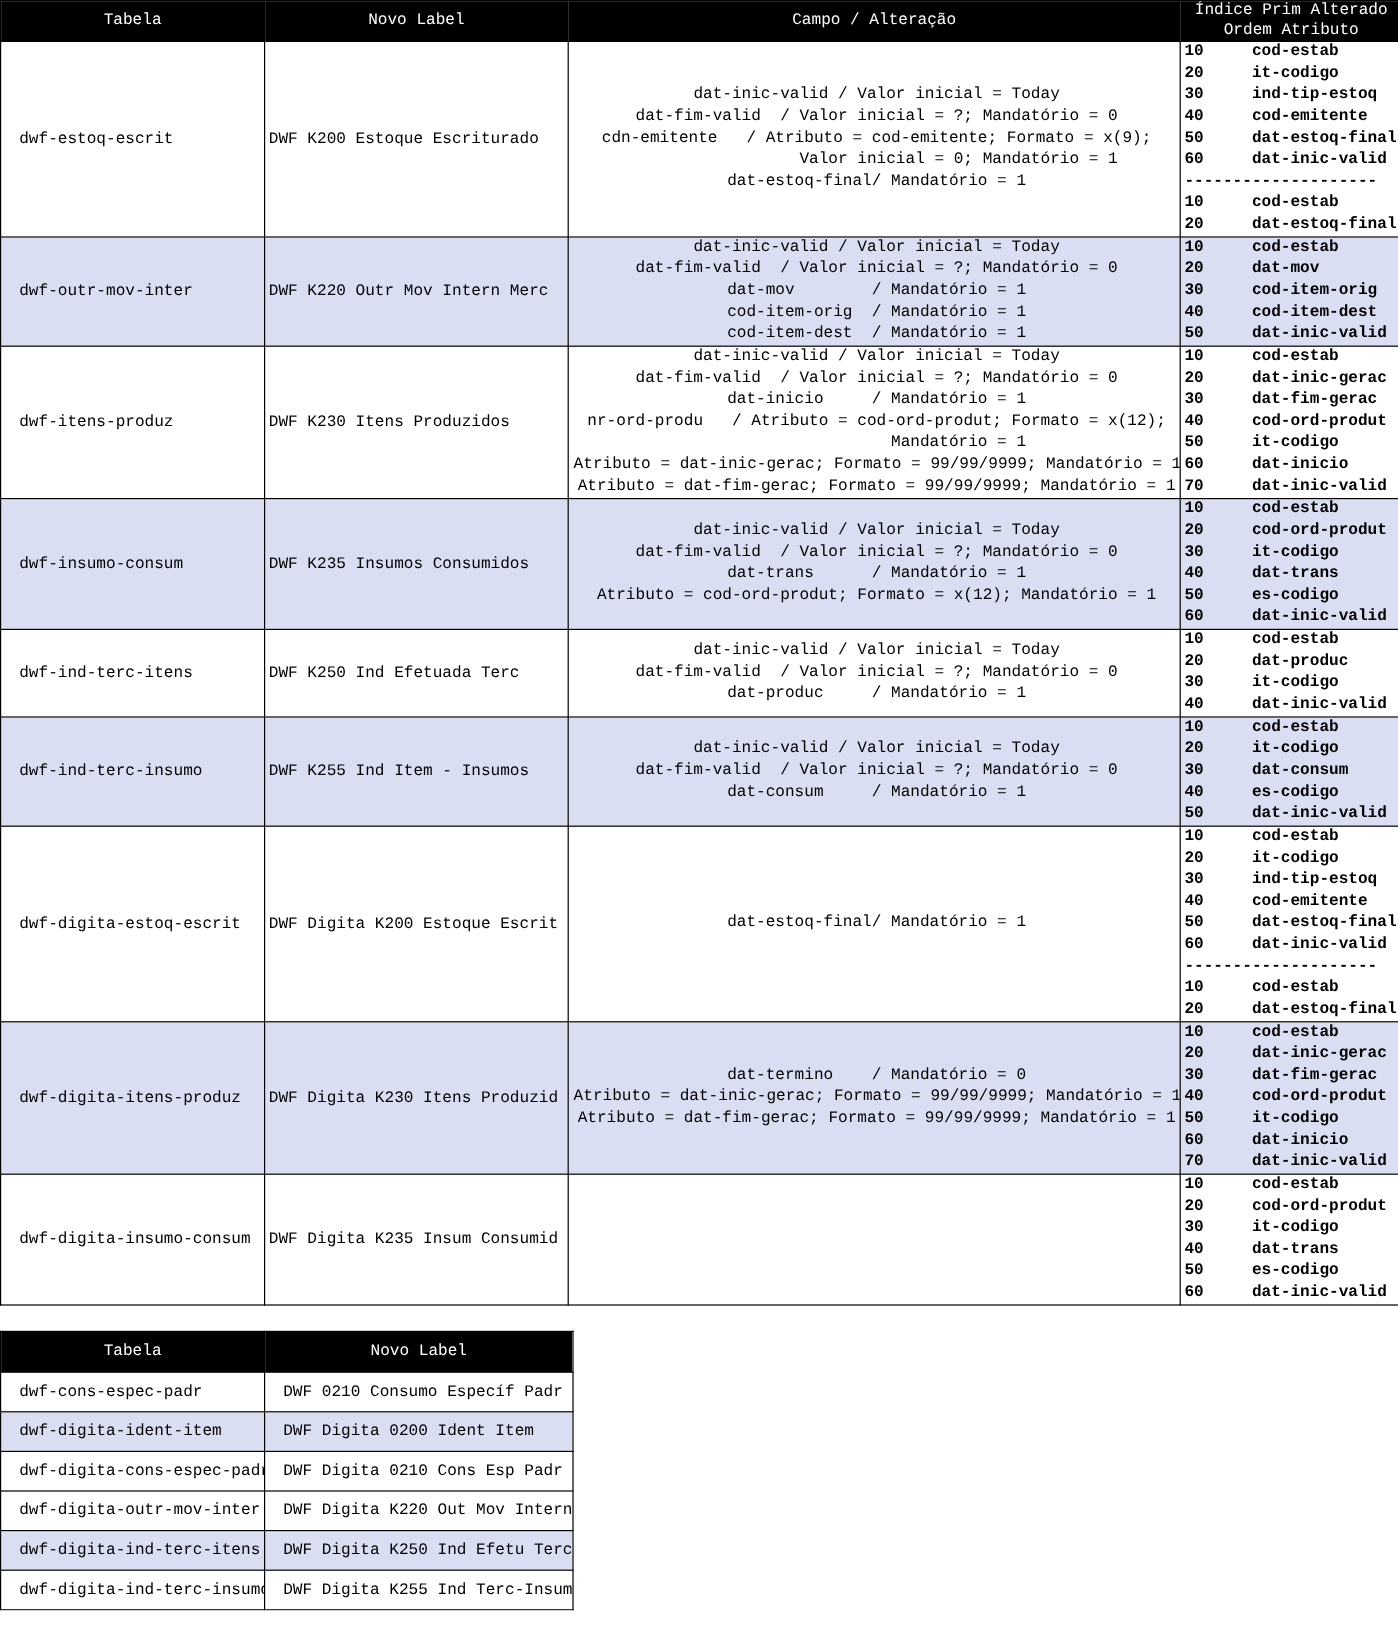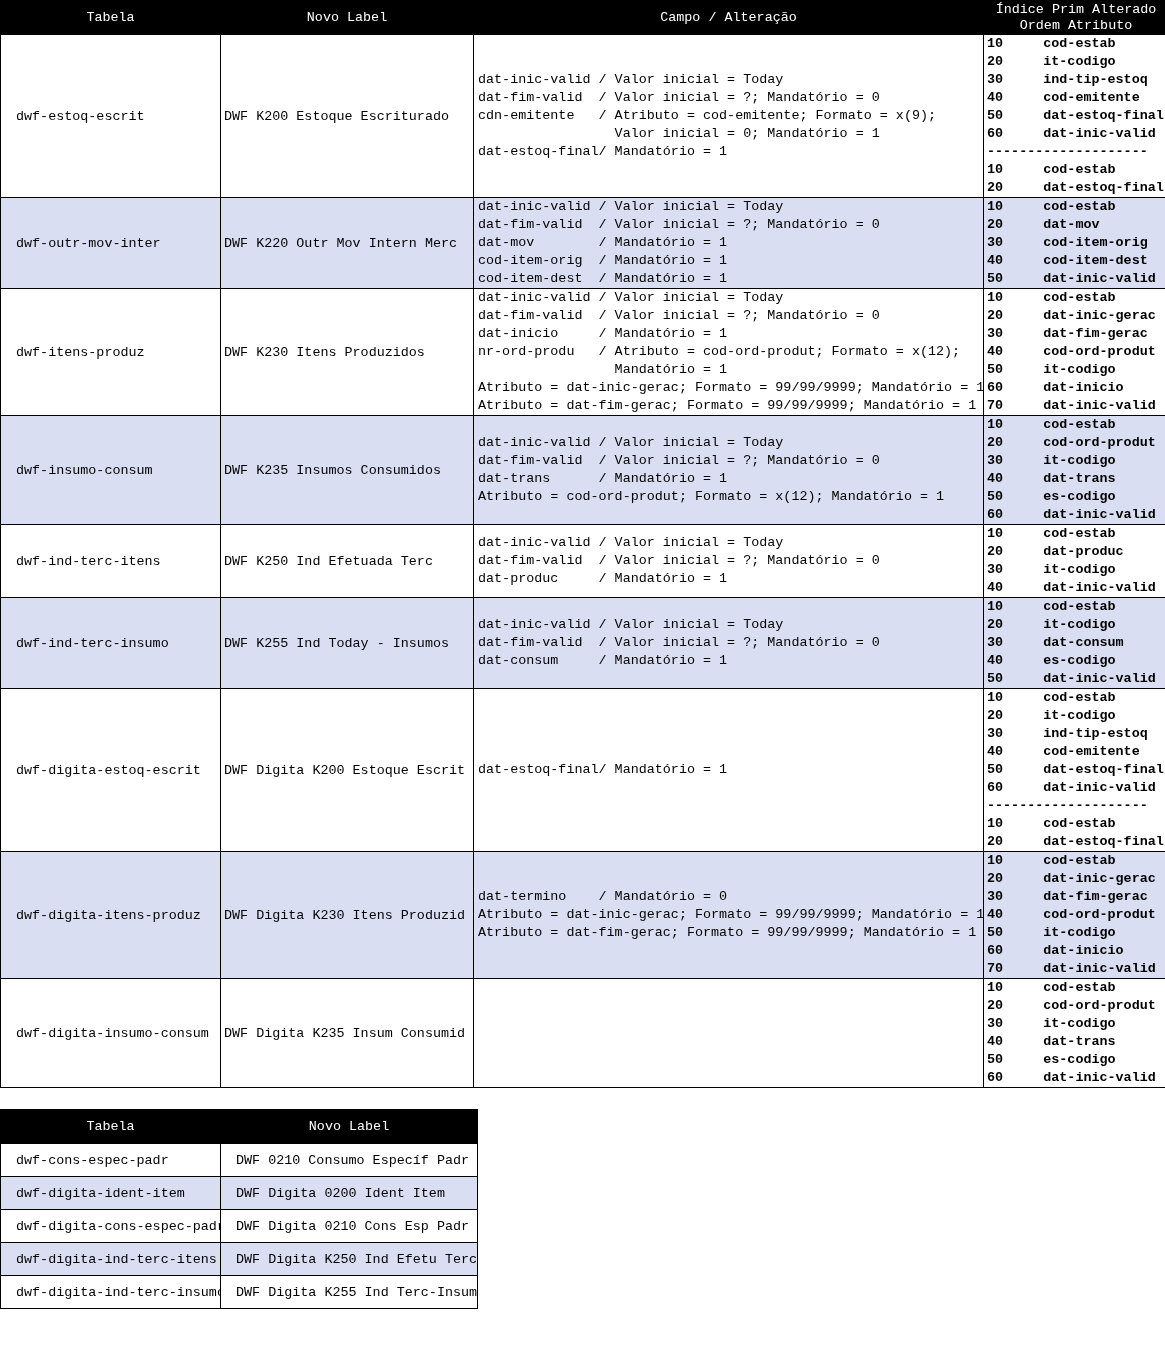--- a/index.html
+++ b/index.html
@@ -46,20 +46,21 @@
   .c-label {
     vertical-align: middle;
     padding-left: 3px;
     white-space: pre;
   }
   .c-campo {
     vertical-align: middle;
     padding-left: 4px;
     white-space: pre;
     line-height: 18px;
+    text-align: center;
   }
   .c-ind {
     vertical-align: top;
     padding-left: 3px;
     white-space: pre;
     line-height: 18px;
     font-weight: bold;
   }
   tr.alt td { background: #d9def2; }
   
@@ -171,21 +172,21 @@
       <td class="c-campo">dat-inic-valid / Valor inicial = Today
 dat-fim-valid  / Valor inicial = ?; Mandatório = 0
 dat-produc     / Mandatório = 1</td>
       <td class="c-ind">10     cod-estab
 20     dat-produc
 30     it-codigo
 40     dat-inic-valid</td>
     </tr>
     <tr class="alt">
       <td class="c-tab">dwf-ind-terc-insumo</td>
-      <td class="c-label">DWF K255 Ind Today - Insumos</td>
+      <td class="c-label">DWF K255 Ind Item - Insumos</td>
       <td class="c-campo">dat-inic-valid / Valor inicial = Today
 dat-fim-valid  / Valor inicial = ?; Mandatório = 0
 dat-consum     / Mandatório = 1</td>
       <td class="c-ind">10     cod-estab
 20     it-codigo
 30     dat-consum
 40     es-codigo
 50     dat-inic-valid</td>
     </tr>
     <tr>
@@ -247,20 +248,24 @@
       <td>DWF 0210 Consumo Específ Padr</td>
     </tr>
     <tr class="alt">
       <td>dwf-digita-ident-item</td>
       <td>DWF Digita 0200 Ident Item</td>
     </tr>
     <tr>
       <td>dwf-digita-cons-espec-padr</td>
       <td>DWF Digita 0210 Cons Esp Padr</td>
     </tr>
+    <tr>
+      <td>dwf-digita-outr-mov-inter</td>
+      <td>DWF Digita K220 Out Mov Intern</td>
+    </tr>
     <tr class="alt">
       <td>dwf-digita-ind-terc-itens</td>
       <td>DWF Digita K250 Ind Efetu Terc</td>
     </tr>
     <tr>
       <td>dwf-digita-ind-terc-insumo</td>
       <td>DWF Digita K255 Ind Terc-Insum</td>
     </tr>
   </tbody>
 </table>

